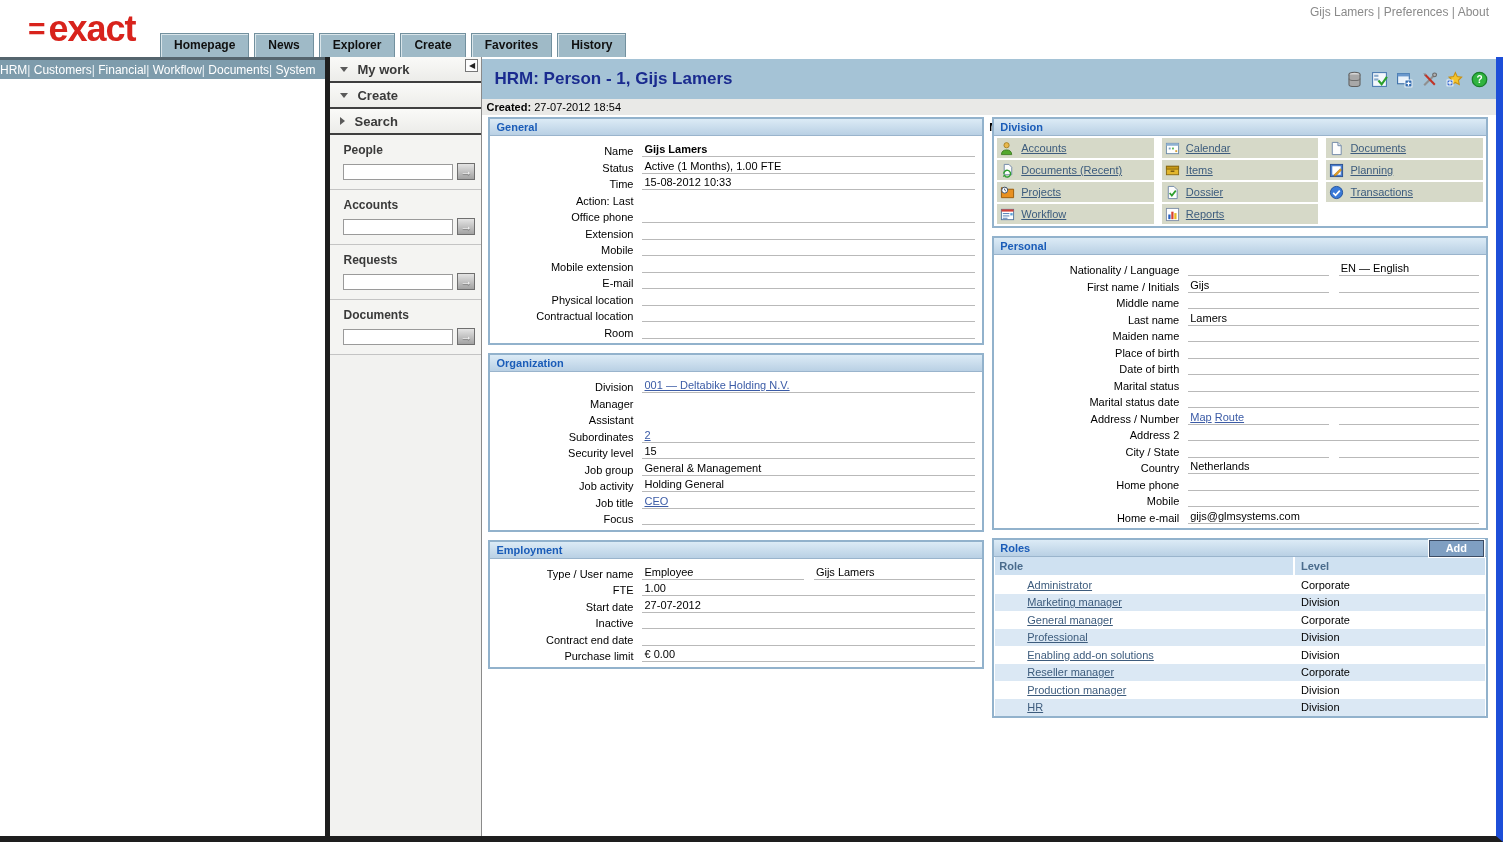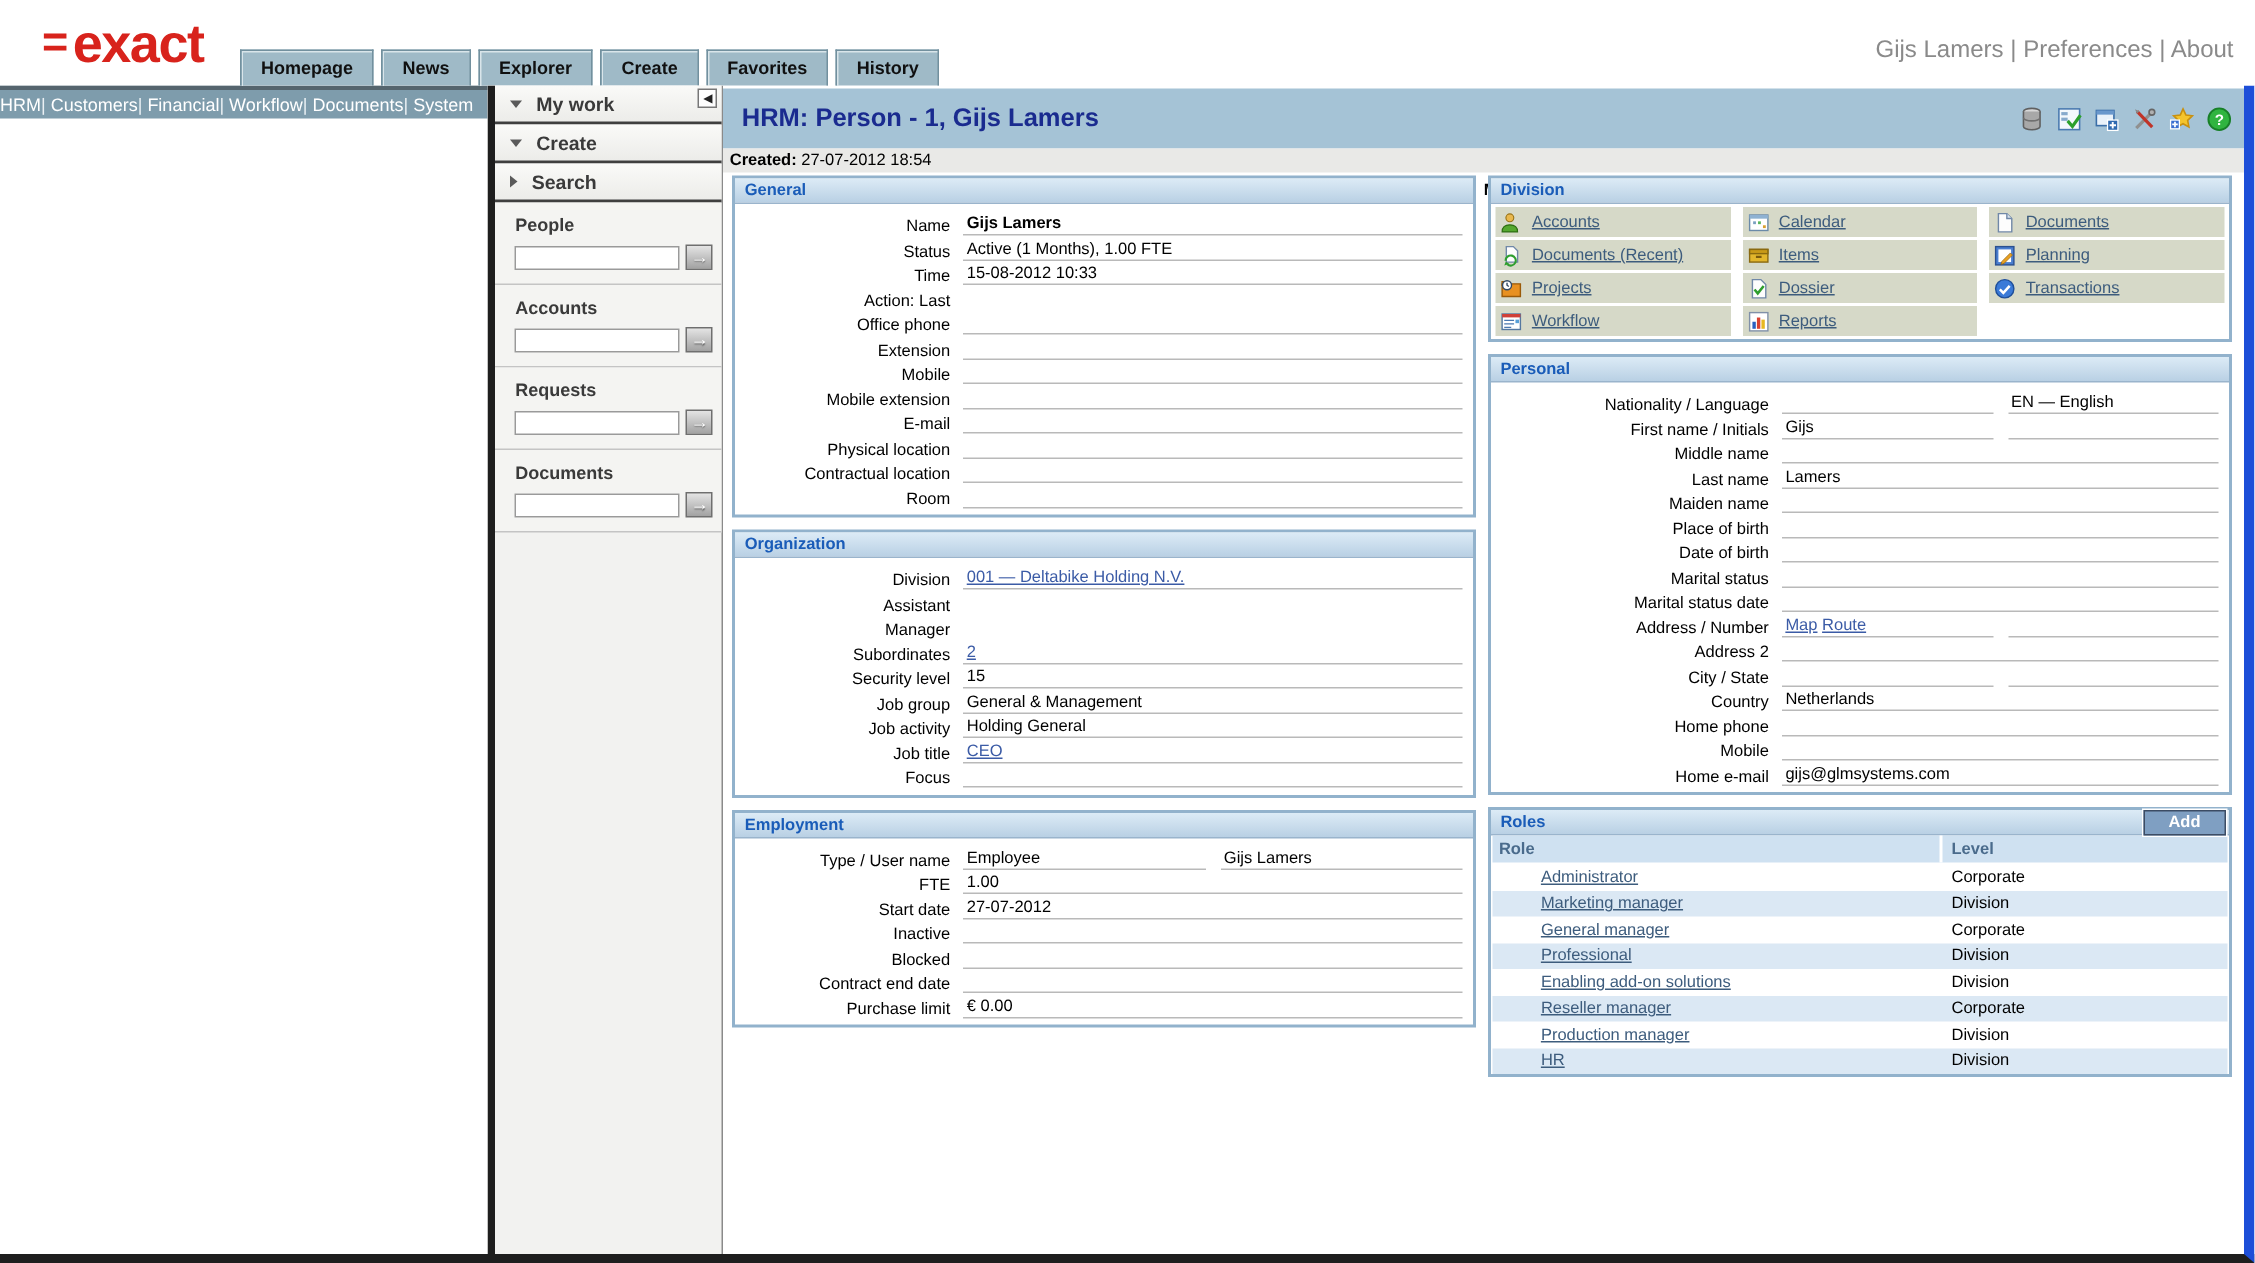--- a/index.html
+++ b/index.html
@@ -8,21 +8,21 @@
     width:1503px; height:842px; overflow:hidden; background:#fff;
     font-family:"Liberation Sans", sans-serif; font-size:11px; color:#000;
   }
   .app { position:relative; width:1503px; height:842px; }
 
   
   .top-header { position:relative; height:57px; background:#fff; }
   .logo { position:absolute; left:28px; top:8px; color:#d8231c; font-weight:bold; letter-spacing:-1px; display:flex; align-items:center; gap:4px; }
   .logo .mark { font-size:30px; font-weight:900; }
   .logo .word { font-size:36px; font-weight:900; }
-  .user-links { position:absolute; right:14px; top:5px; font-size:16px; color:#8a8a8a;margin-top:20px; }
+  .user-links { position:absolute; right:14px; top:5px; font-size:12px; color:#8a8a8a; }
   .user-links a { color:#8a8a8a; text-decoration:none; }
   .user-links a:not(:first-child)::before { content:" | "; color:#8a8a8a; }
   .tabs { position:absolute; left:160px; bottom:0; display:flex; }
   .tab {
     background:#9fbac7; border:1px solid #72909e; border-bottom:none;
     box-shadow: inset 1px 1px 0 #d9e5ea; padding:4px 13px 5px; margin-right:5px;
     font-size:12px; font-weight:bold; color:#101010; cursor:default;
   }
 
   
@@ -293,25 +293,25 @@
             </div>
 
             <div class="section">
               <div class="sec-head">Organization</div>
               <div class="sec-body">
                 <div class="row">
                     <div class="lbl">Division</div>
                     <div class="val"><a class="fld" href="#">001 — Deltabike Holding N.V.</a></div>
                   </div>
                 <div class="row">
+                    <div class="lbl">Manager</div>
+                    <div class="val noline"></div>
+                  </div>
+                <div class="row">
                     <div class="lbl">Assistant</div>
-                    <div class="val noline"></div>
-                  </div>
-                <div class="row">
-                    <div class="lbl">Manager</div>
                     <div class="val noline"></div>
                   </div>
                 <div class="row">
                     <div class="lbl">Subordinates</div>
                     <div class="val"><a class="fld" href="#">2</a></div>
                   </div>
                 <div class="row">
                     <div class="lbl">Security level</div>
                     <div class="val">15</div>
                   </div>
@@ -347,24 +347,20 @@
                 <div class="row">
                     <div class="lbl">FTE</div>
                     <div class="val">1.00</div>
                   </div>
                 <div class="row">
                     <div class="lbl">Start date</div>
                     <div class="val">27-07-2012</div>
                   </div>
                 <div class="row">
                     <div class="lbl">Inactive</div>
-                    <div class="val"></div>
-                  </div>
-                <div class="row">
-                    <div class="lbl">Blocked</div>
                     <div class="val"></div>
                   </div>
                 <div class="row">
                     <div class="lbl">Contract end date</div>
                     <div class="val"></div>
                   </div>
                 <div class="row">
                     <div class="lbl">Purchase limit</div>
                     <div class="val">€ 0.00</div>
                   </div>

